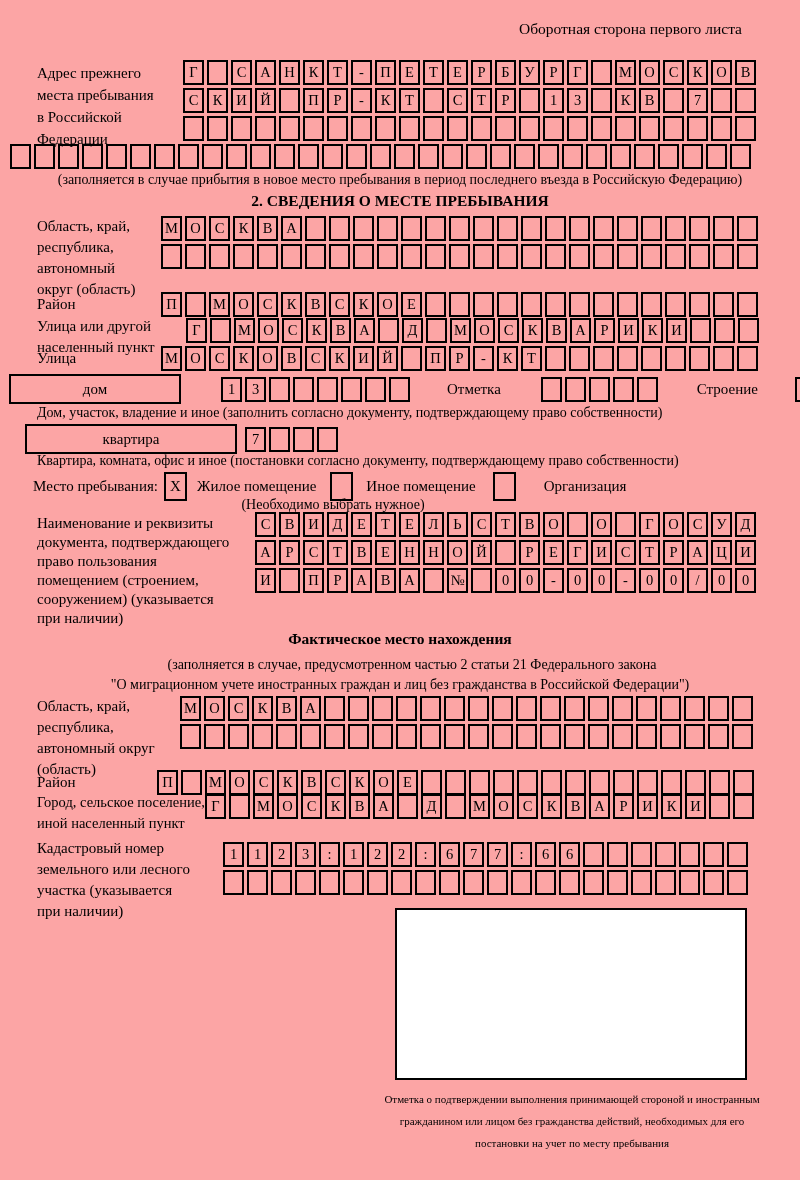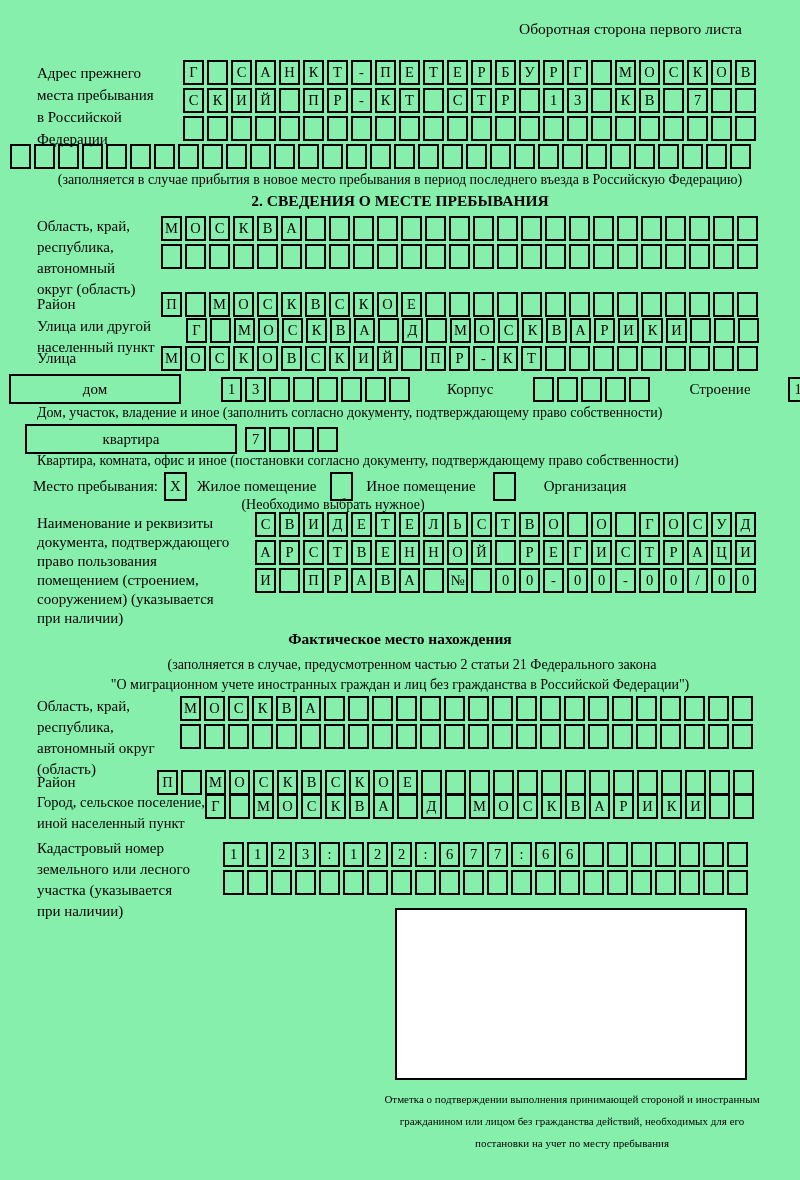--- a/index.html
+++ b/index.html
@@ -1,20 +1,20 @@
 <!DOCTYPE html>
 <html><head>
 <meta charset="utf-8">
 <style>
   * { box-sizing: border-box; margin: 0; padding: 0; }
   html,body { background:#fff; }
   .page {
     position: relative;
     width: 800px; height: 1180px;
-    background: #86efac; color: #000;
+    background: #fca5a5; color: #000;
     font-family: "Liberation Serif", "DejaVu Serif", serif;
     overflow: hidden;
   }
   .abs { position: absolute; }
   .lbl { font-size: 15px; line-height: 21px; white-space: pre-line; }
   .note { font-size: 14px; line-height: 18px; }
   .center { left: 0; width: 800px; text-align: center; }
   .hdr { font-weight: bold; font-size: 15.5px; }
   .cellrow { display: flex; }
   .cellrow + .cellrow { margin-top: 3px; }
@@ -321,21 +321,21 @@
     <div class="cellrow" style="margin-left:8px;">
         <div class="cell">1</div>
         <div class="cell">3</div>
         <div class="cell"></div>
         <div class="cell"></div>
         <div class="cell"></div>
         <div class="cell"></div>
         <div class="cell"></div>
         <div class="cell"></div>
       </div>
-    <span style="margin-left:2px; margin-right:8px;">Корпус</span>
+    <span style="margin-left:2px; margin-right:8px;">Отметка</span>
     <div class="cellrow">
         <div class="cell"></div>
         <div class="cell"></div>
         <div class="cell"></div>
         <div class="cell"></div>
         <div class="cell"></div>
       </div>
     <span style="margin-left:4px; margin-right:5px;">Строение</span>
     <div class="cellrow">
         <div class="cell">1</div>

